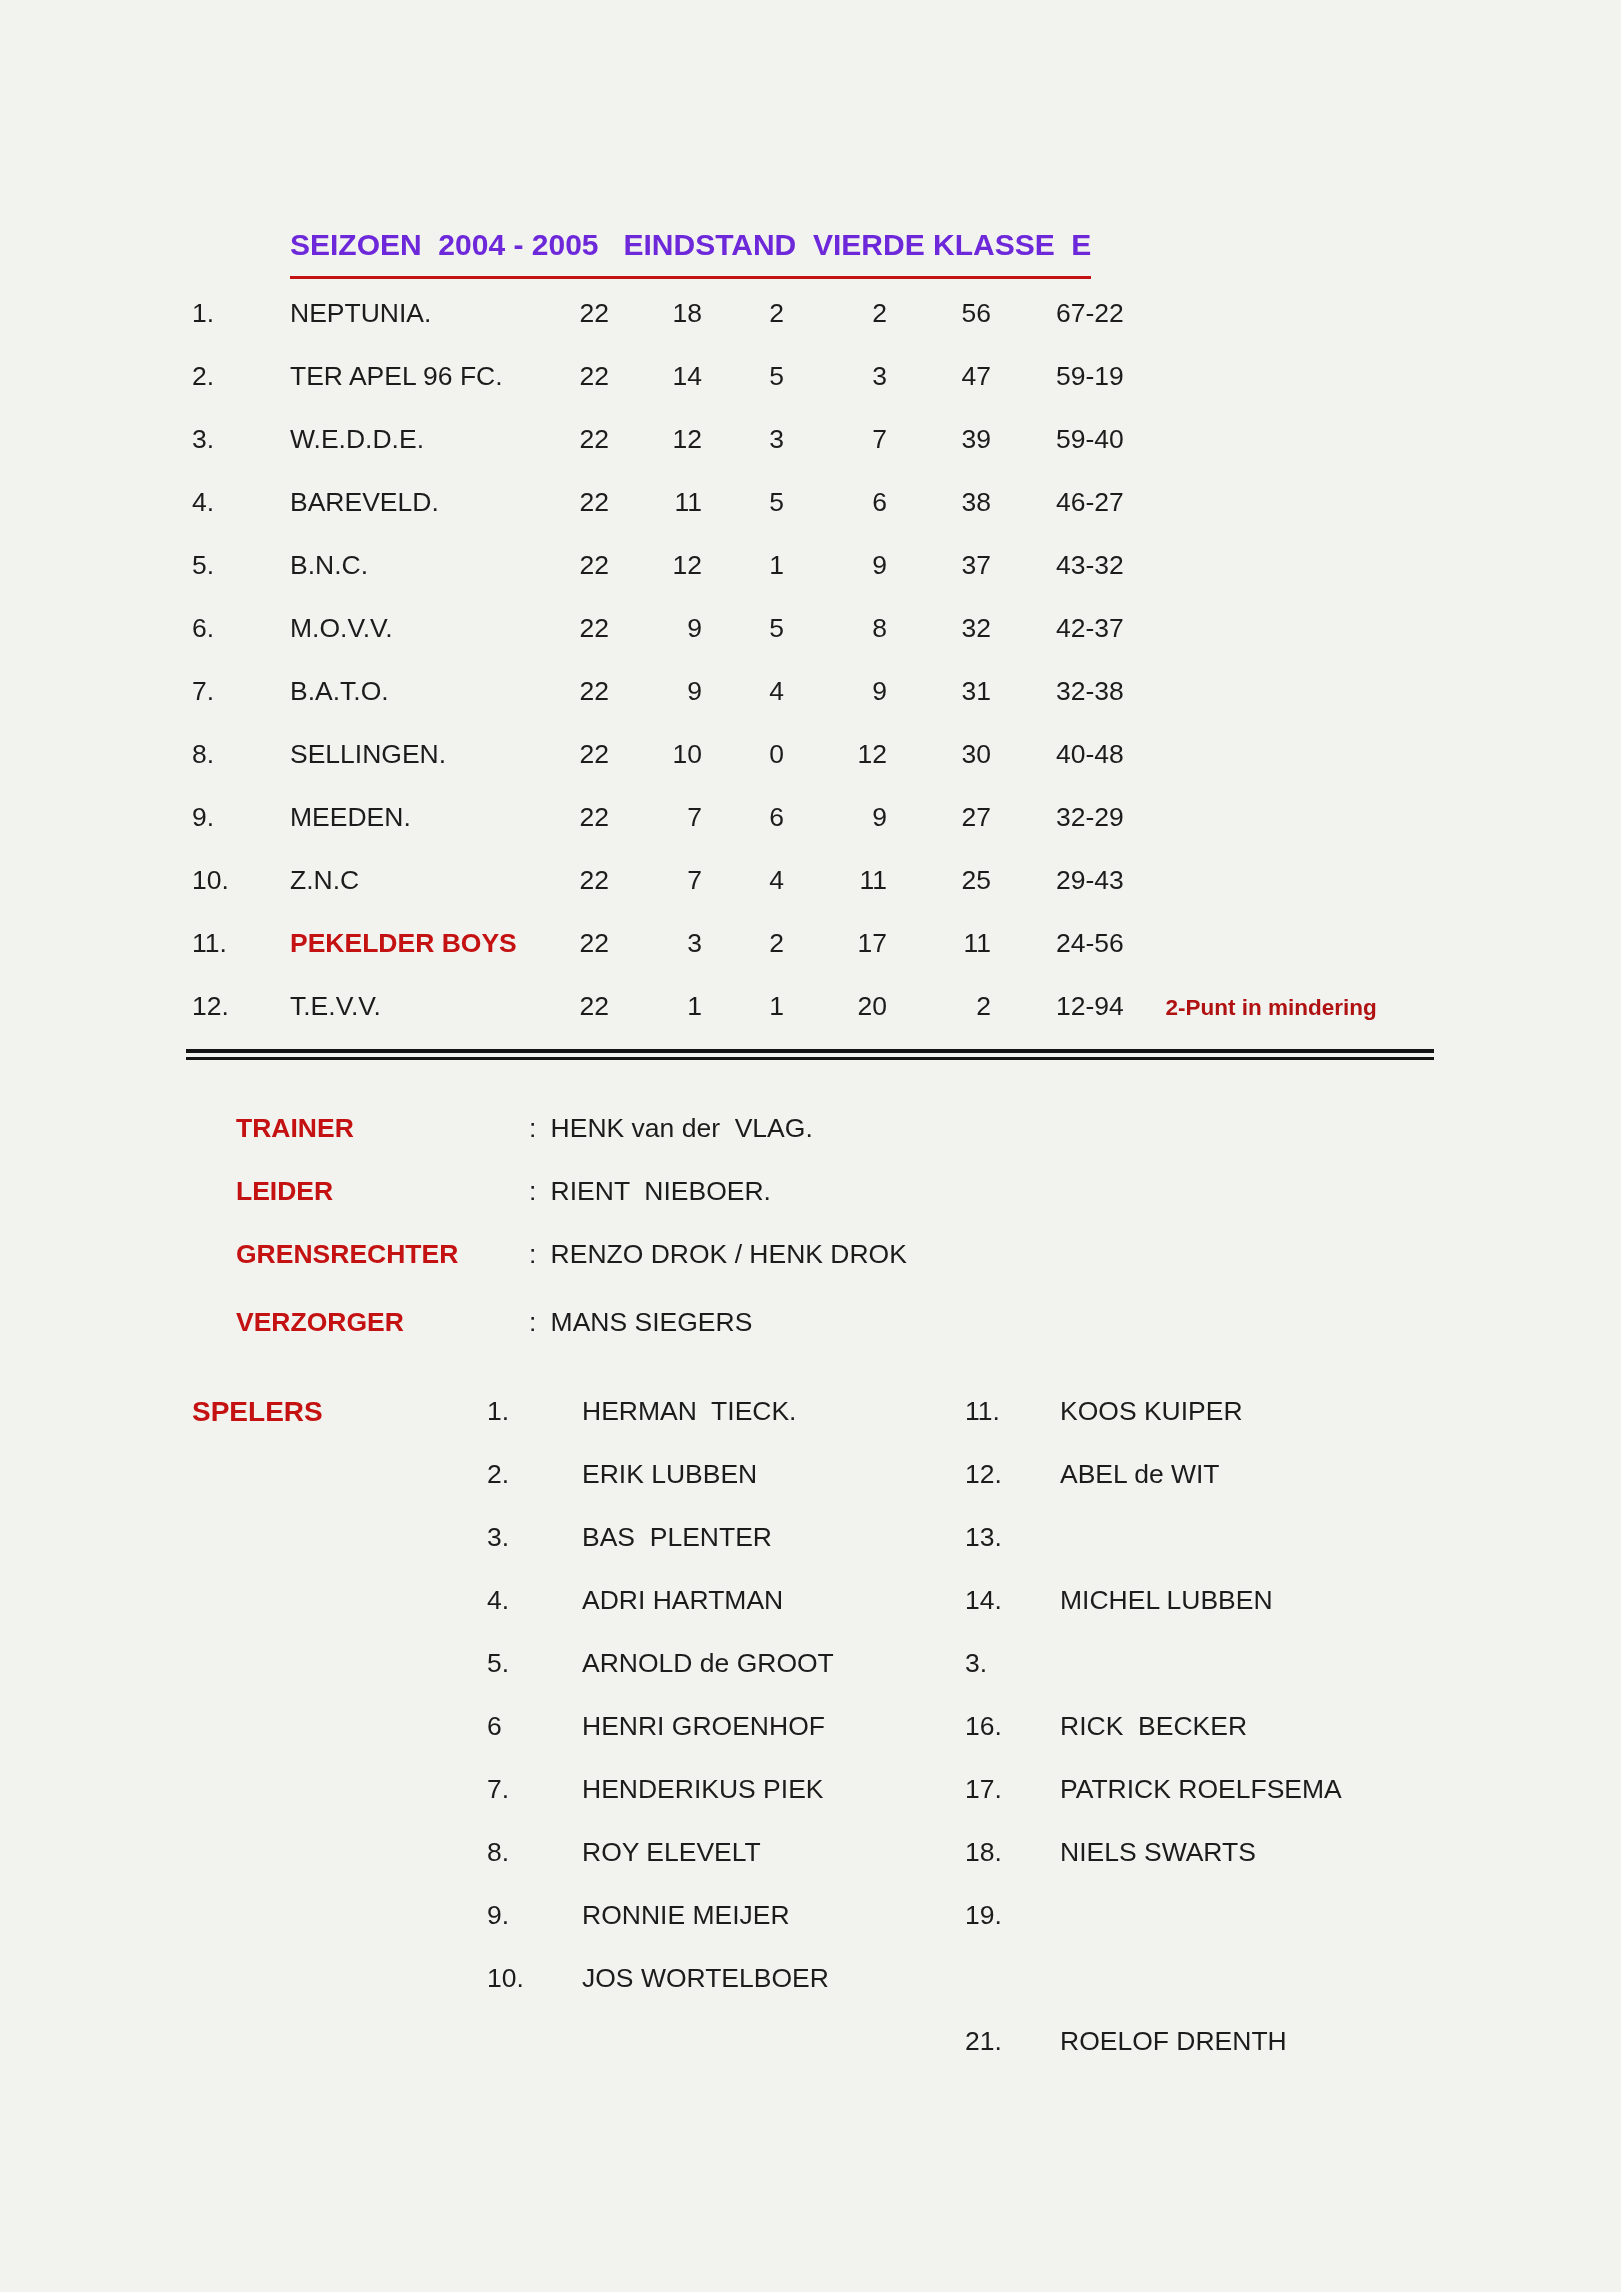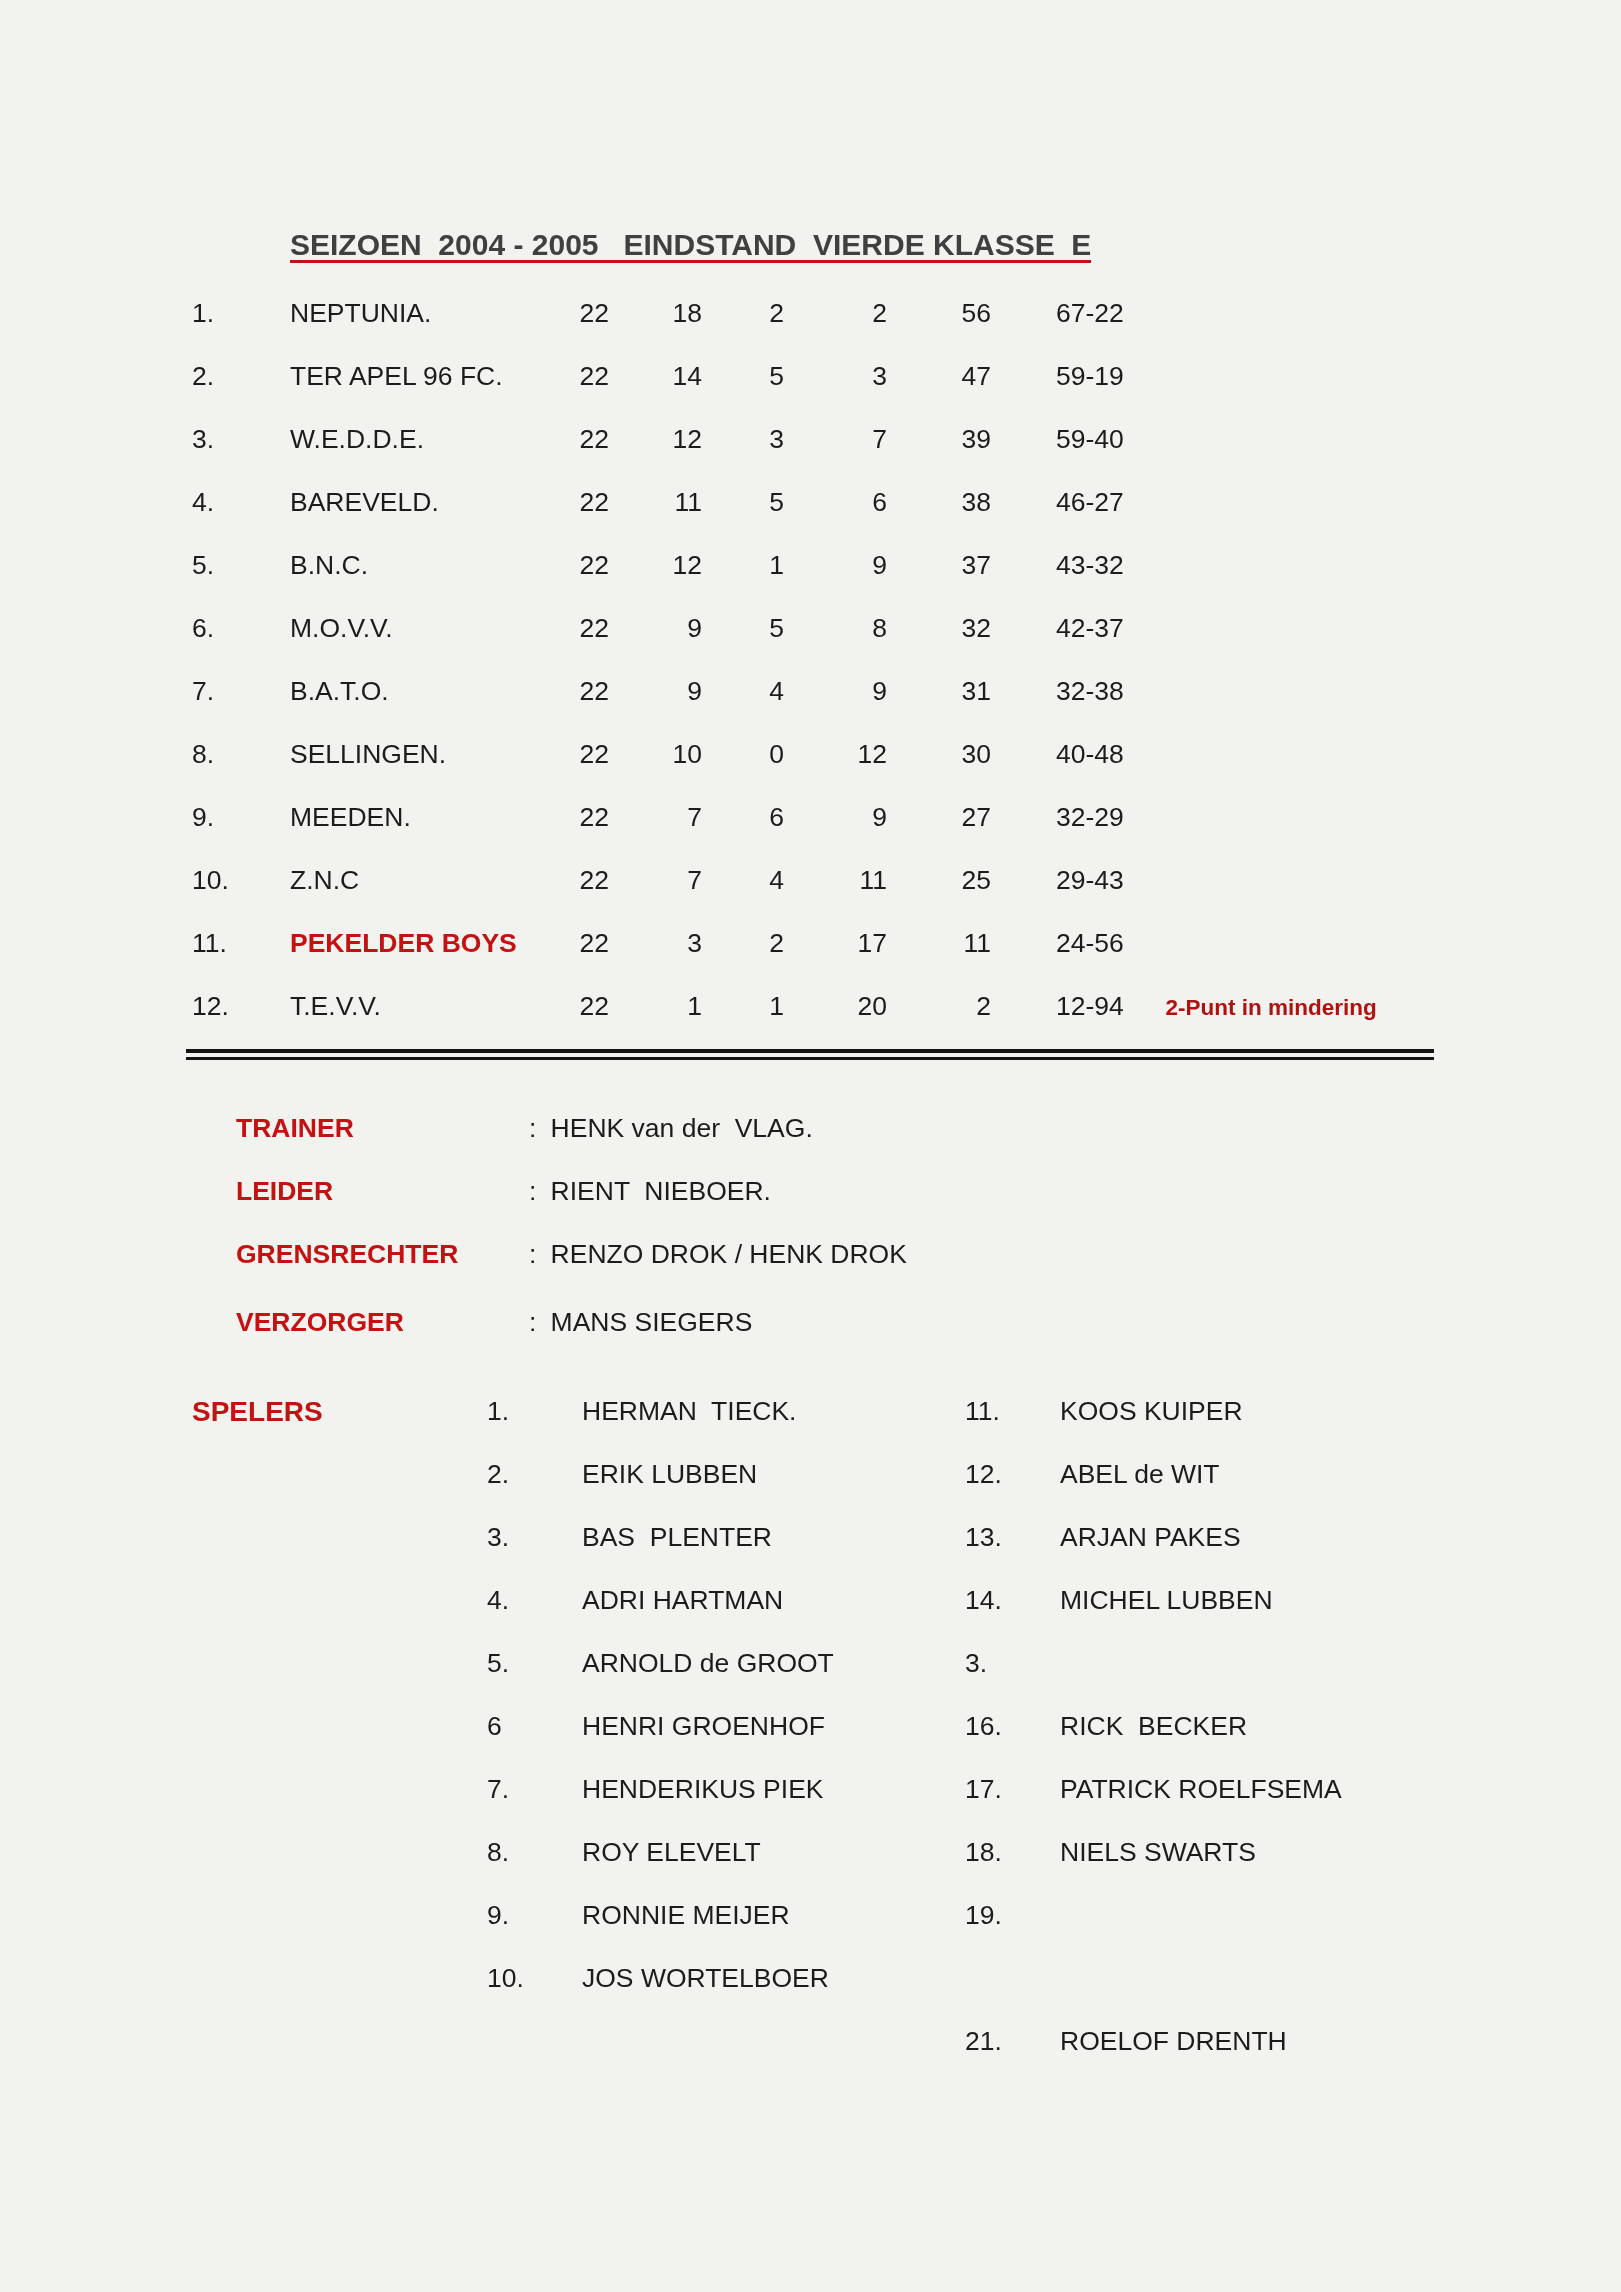--- a/index.html
+++ b/index.html
@@ -10,24 +10,24 @@
     background:#f2f2ef;
     font-family:"Liberation Sans", sans-serif;
     color:#1c1c1c;
     overflow:hidden;
   }
   .title{
     position:absolute;
     left:290px; top:229px;
     font-size:30px;
     font-weight:bold;
-    color:#404040;
+    color:#6d28d9;
     white-space:pre;
     border-bottom:3.9px solid #c41111;
-    padding-bottom:0;
+    padding-bottom:16px;
     line-height:31px;
   }
   
   .standings{position:absolute; left:0; top:297px; width:1621px;}
   .trow{
     height:63px;
     padding-left:192px;
     display:grid;
     grid-template-columns:98px 275px 44px 93px 82px 103px 104px 157px auto;
     align-items:baseline;
@@ -268,21 +268,20 @@
     <div class="prow">
       <span>2.</span>
       <span>ERIK LUBBEN</span>
       <span>12.</span>
       <span>ABEL de WIT</span>
     </div>
     <div class="prow">
       <span>3.</span>
       <span>BAS  PLENTER</span>
       <span>13.</span>
-      <span>ARJAN PAKES</span>
     </div>
     <div class="prow">
       <span>4.</span>
       <span>ADRI HARTMAN</span>
       <span>14.</span>
       <span>MICHEL LUBBEN</span>
     </div>
     <div class="prow">
       <span>5.</span>
       <span>ARNOLD de GROOT</span>

